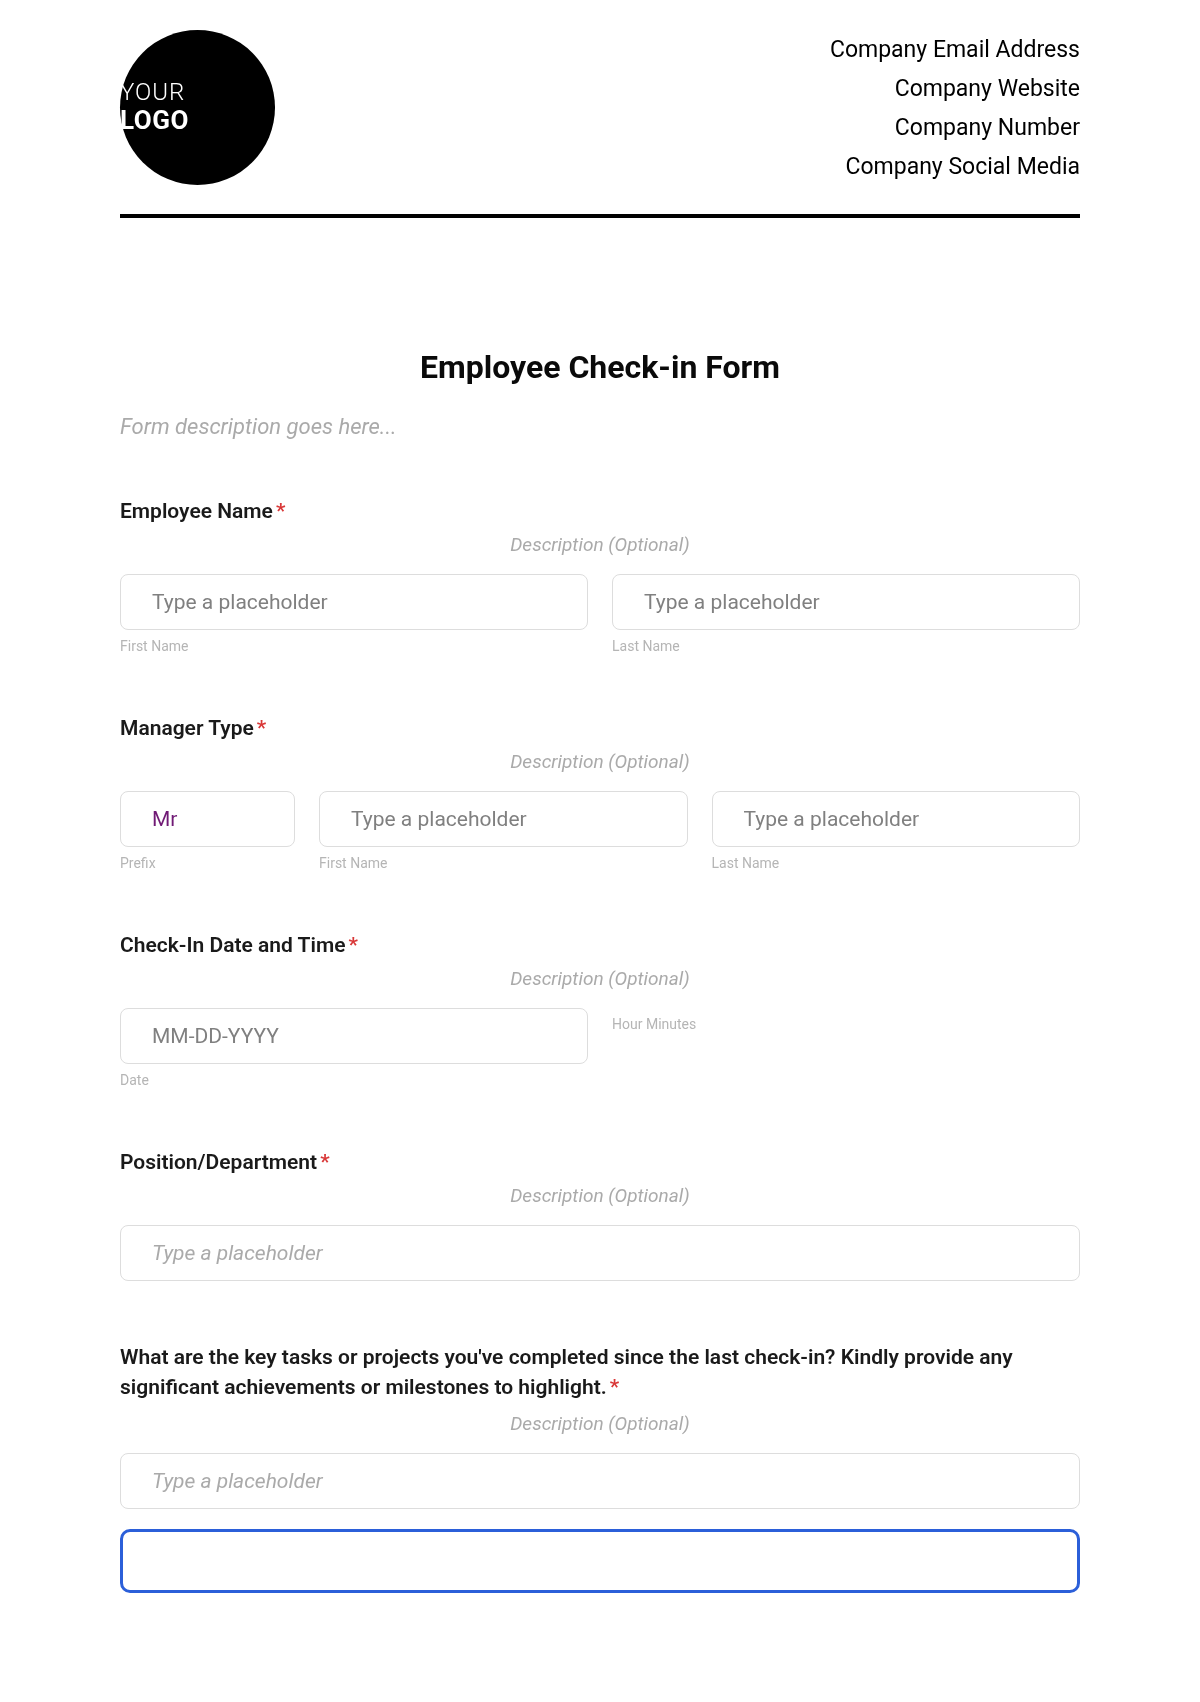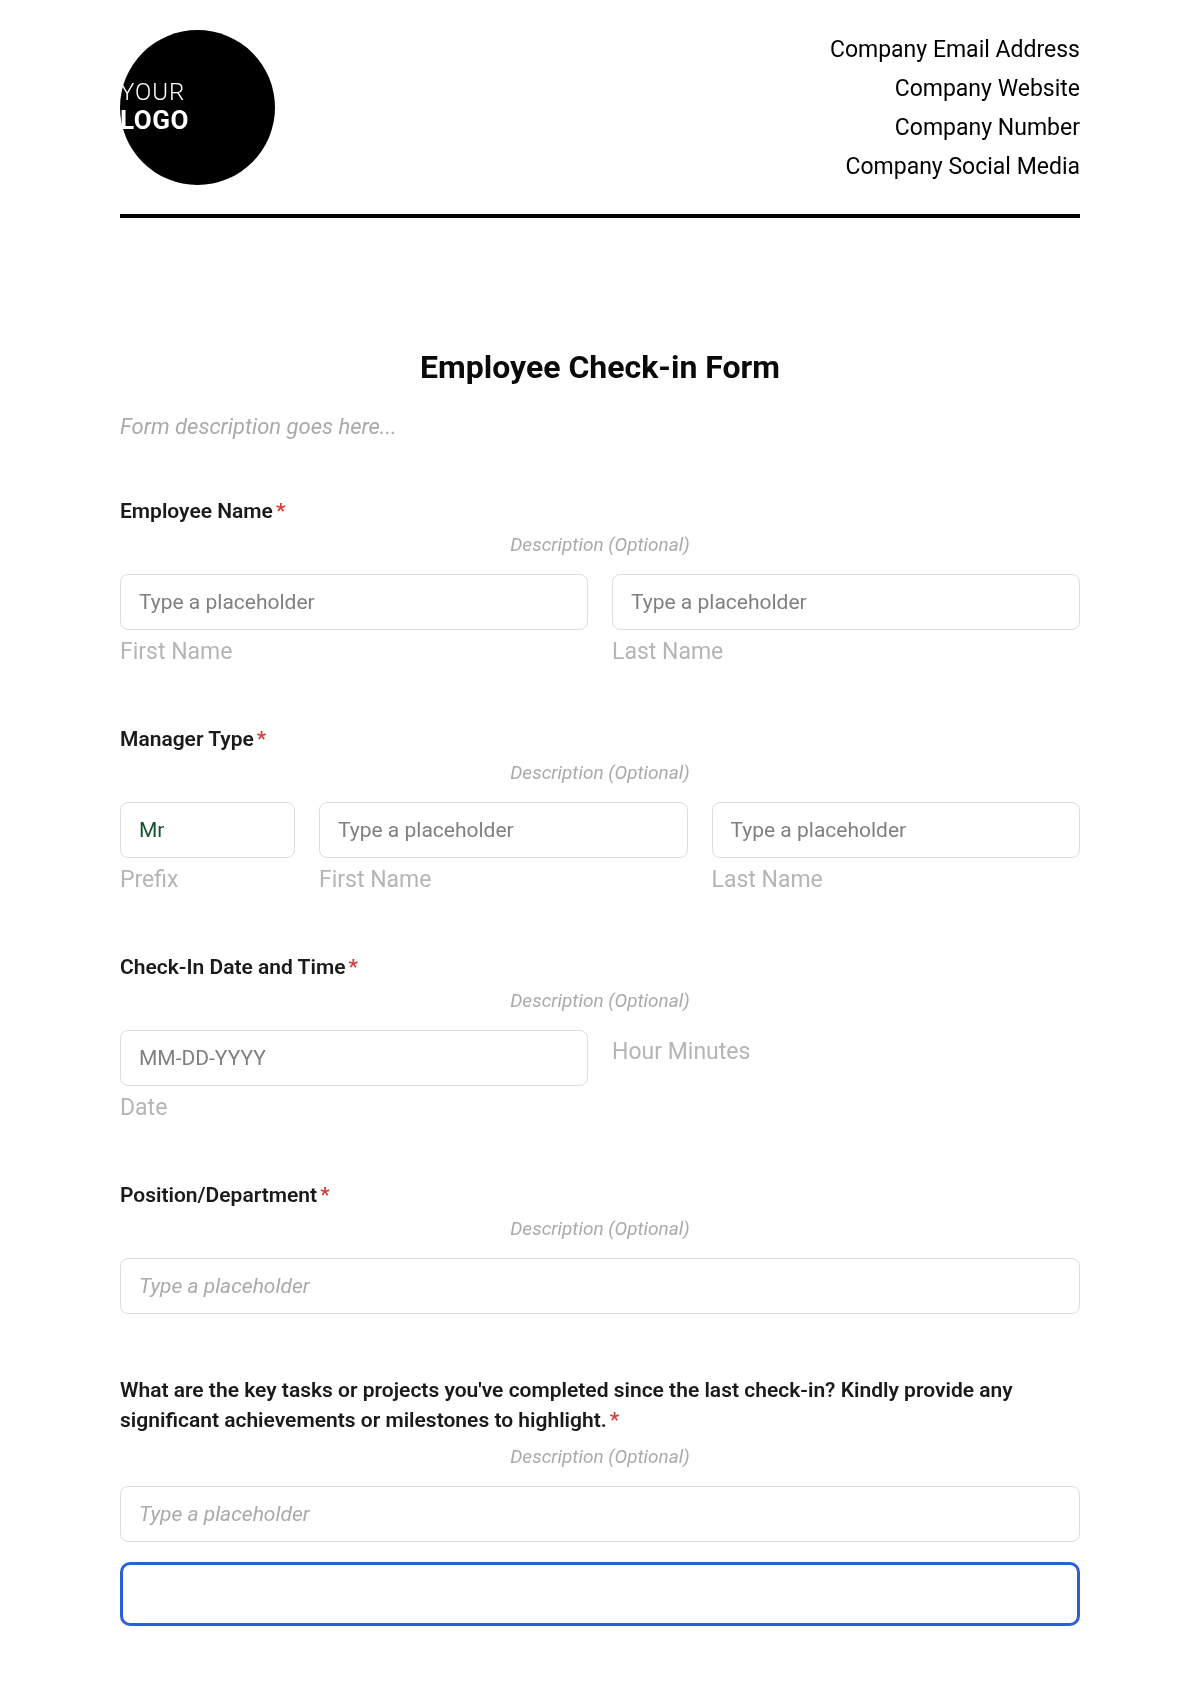--- a/index.html
+++ b/index.html
@@ -97,36 +97,36 @@
       flex-direction: column;
     }
     .col-prefix {
       flex: 0 0 175px;
     }
     input.text-input {
       width: 100%;
       height: 56px;
       border: 1px solid #ddd;
       border-radius: 8px;
-      padding: 0 18px;
+      padding: 0 31px;
       font-size: 21px;
       font-family: inherit;
-      color: #14532d;
+      color: #701a75;
       background: #fff;
     }
     input.text-input::placeholder {
       color: #808080;
     }
     input.text-input.italic::placeholder {
       font-style: italic;
       color: #aaa;
     }
     .sublabel {
       color: #b5b5b5;
-      font-size: 23px;
+      font-size: 14px;
       margin-top: 8px;
     }
     .selected-outline {
       border: 3px solid #2b5fd9;
       border-radius: 10px;
       height: 64px;
       margin-top: 5px;
     }
   </style>
 </head>

